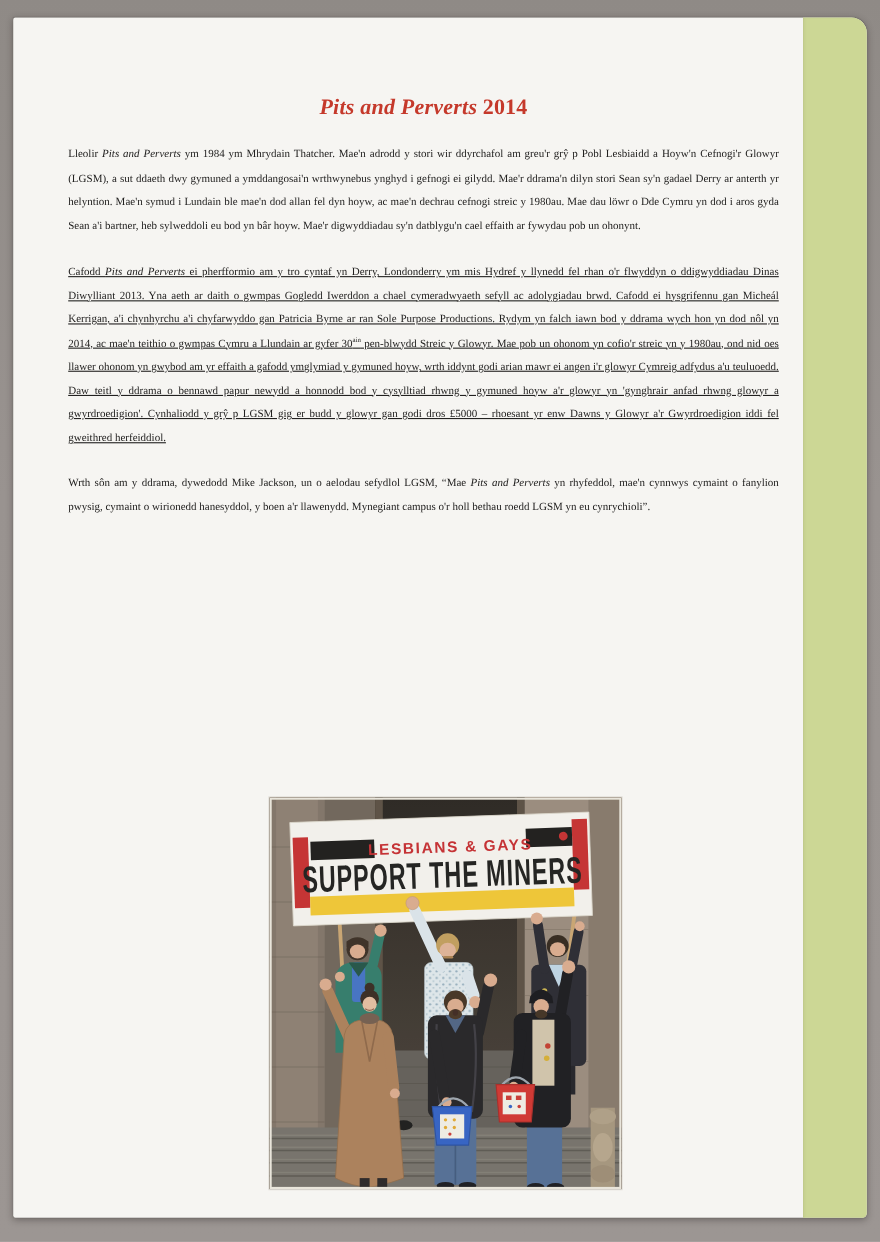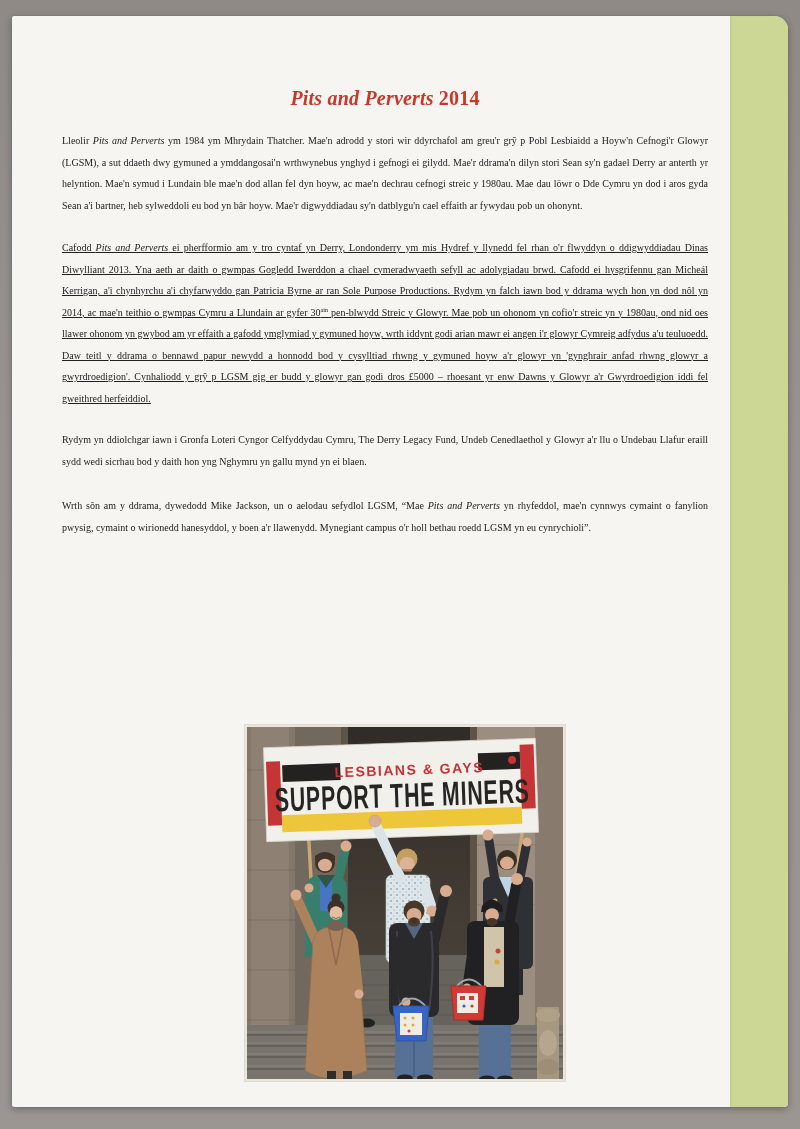--- a/index.html
+++ b/index.html
@@ -44,21 +44,20 @@
 </style>
 </head>
 <body>
 
 <div class="page">
   <div class="stripe"></div>
   <div class="content">
     <h1 class="title"><span class="name">Pits and Perverts</span><span class="year">2014</span></h1>
     <p class="para p1"><span>Lleolir </span><i>Pits and Perverts</i><span> ym 1984 ym Mhrydain Thatcher. Mae'n adrodd y stori wir ddyrchafol am greu'r grŷ p Pobl Lesbiaidd a Hoyw'n Cefnogi'r Glowyr (LGSM), a sut ddaeth dwy gymuned a ymddangosai'n wrthwynebus ynghyd i gefnogi ei gilydd. Mae'r ddrama'n dilyn stori Sean sy'n gadael Derry ar anterth yr helyntion. Mae'n symud i Lundain ble mae'n dod allan fel dyn hoyw, ac mae'n dechrau cefnogi streic y 1980au. Mae dau löwr o Dde Cymru yn dod i aros gyda Sean a'i bartner, heb sylweddoli eu bod yn bâr hoyw. Mae'r digwyddiadau sy'n datblygu'n cael effaith ar fywydau pob un ohonynt.</span></p>
     <p class="para p2"><span>Cafodd </span><i>Pits and Perverts</i><span> ei pherfformio am y tro cyntaf yn Derry, Londonderry ym mis Hydref y llynedd fel rhan o'r flwyddyn o ddigwyddiadau Dinas Diwylliant 2013. Yna aeth ar daith o gwmpas Gogledd Iwerddon a chael cymeradwyaeth sefyll ac adolygiadau brwd. Cafodd ei hysgrifennu gan Micheál Kerrigan, a'i chynhyrchu a'i chyfarwyddo gan Patricia Byrne ar ran Sole Purpose Productions. Rydym yn falch iawn bod y ddrama wych hon yn dod nôl yn 2014, ac mae'n teithio o gwmpas Cymru a Llundain ar gyfer 30</span><sup>ain</sup><span> pen-blwydd Streic y Glowyr. Mae pob un ohonom yn cofio'r streic yn y 1980au, ond nid oes llawer ohonom yn gwybod am yr effaith a gafodd ymglymiad y gymuned hoyw, wrth iddynt godi arian mawr ei angen i'r glowyr Cymreig adfydus a'u teuluoedd. Daw teitl y ddrama o bennawd papur newydd a honnodd bod y cysylltiad rhwng y gymuned hoyw a'r glowyr yn 'gynghrair anfad rhwng glowyr a gwyrdroedigion'. Cynhaliodd y grŷ p LGSM gig er budd y glowyr gan godi dros £5000 – rhoesant yr enw Dawns y Glowyr a'r Gwyrdroedigion iddi fel gweithred herfeiddiol.</span></p>
-    <p class="para p3"><span>Rydym yn ddiolchgar iawn i Gronfa Loteri Cyngor Celfyddydau Cymru, The Derry Legacy Fund, Undeb Cenedlaethol y Glowyr a'r llu o Undebau Llafur eraill sydd wedi sicrhau bod y daith hon yng Nghymru yn gallu mynd yn ei blaen.</span></p>
     <p class="para p4"><span>Wrth sôn am y ddrama, dywedodd Mike Jackson, un o aelodau sefydlol LGSM, “Mae </span><i>Pits and Perverts</i><span> yn rhyfeddol, mae'n cynnwys cymaint o fanylion pwysig, cymaint o wirionedd hanesyddol, y boen a'r llawenydd. Mynegiant campus o'r holl bethau roedd LGSM yn eu cynrychioli”.</span></p>
   </div>
 
   <div class="photo">
     <svg width="320" height="356" viewBox="0 0 320 356" xmlns="http://www.w3.org/2000/svg">
       <defs>
         <linearGradient id="doorshade" x1="0" y1="0" x2="0" y2="1">
           <stop offset="0" stop-color="#241f1b"></stop>
             <stop offset="1" stop-color="#443c34"></stop>
         </linearGradient>

